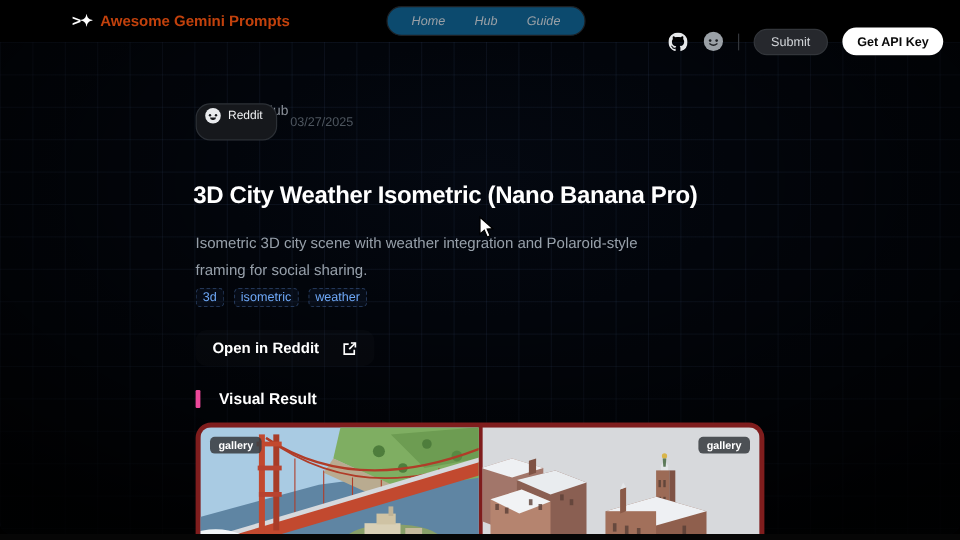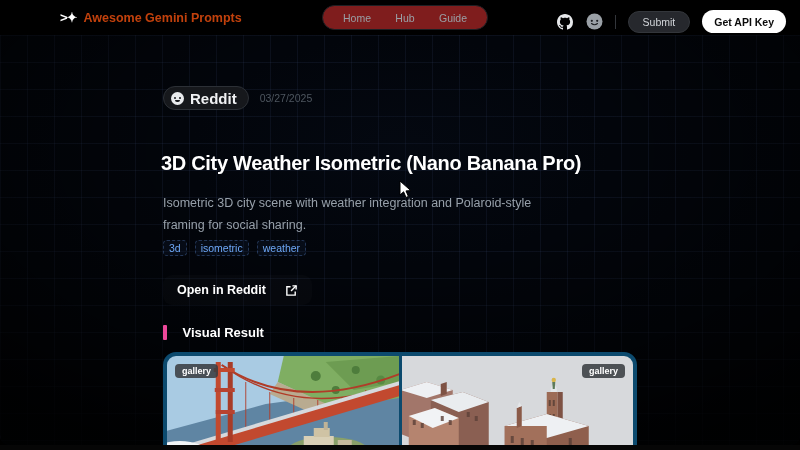--- a/index.html
+++ b/index.html
@@ -22,57 +22,57 @@
   .vignette { position:absolute; left:0; right:0; top:35px; bottom:0;
     background: radial-gradient(ellipse 75% 80% at 50% 28%, rgba(10,18,34,0.25) 0%, rgba(0,0,0,0) 35%, rgba(0,0,0,0.88) 100%); }
 
   
   .header { position:absolute; top:0; left:0; right:0; height:35px; background:#000; z-index:10;
             display:flex; align-items:center; }
   .brand { position:absolute; left:60px; top:0; height:35px; display:flex; align-items:center; gap:7px; }
   .logo-glyph { color:#fff; font-weight:700; font-size:13px; letter-spacing:-1px; }
   .brand-name { color:#c2410c; font-weight:700; font-size:12.5px; }
   .nav-pill { position:absolute; left:322px; top:5px; width:166px; height:25px;
-              background:#7f1d1d; border:1px solid #1d2024; border-radius:14px;
-              display:flex; align-items:center; justify-content:space-between; padding:0 20px; }
+              background:#0c4a6e; border:1px solid #1d2024; border-radius:14px;
+              display:flex; align-items:center; justify-content:space-between; padding:0 20px;font-style:italic; }
   .nav-item { color:#9aa0a6; font-size:10.5px; cursor:pointer; }
-  .hdr-right { position:absolute; right:14px; top:4px; height:35px; display:flex; align-items:center; gap:12px; }
+  .hdr-right { position:absolute; right:14px; top:17px; height:35px; display:flex; align-items:center; gap:12px; }
   .icon-btn { width:17px; height:17px; display:flex; align-items:center; justify-content:center; cursor:pointer; }
   .hdr-divider { width:1px; height:14px; background:#33363b; }
   .btn-submit { height:22px; padding:0 14px; border-radius:12px; background:#26282d; border:1px solid #33363b;
                 color:#d3d6da; font-size:10.5px; display:flex; align-items:center; cursor:pointer; }
   .btn-api { height:23px; padding:0 12px; border-radius:12px; background:#fff;
              color:#0a0a0a; font-size:10.5px; font-weight:700; display:flex; align-items:center; cursor:pointer; }
 
   
   .content { position:absolute; left:163px; top:35px; width:478px; z-index:5; }
   .back-link { position:absolute; left:0; top:24px; color:#8a9099; font-size:11.5px; cursor:pointer;margin-top:28px; }
   .badge-row { position:absolute; left:0; top:51px; display:flex; align-items:center; gap:11px; }
   .source-badge { display:flex; align-items:center; gap:6px; background:#16181c; border:1px solid #2c3036;
-                  border-radius:12px; padding:3px 11px 2px 7px; color:#f0f1f3; font-size:15px; font-weight:700; cursor:pointer; }
+                  border-radius:12px; padding:3px 11px 13px 7px; color:#f0f1f3; font-size:10px; font-weight:400; cursor:pointer; }
   .reddit-circ { width:13px; height:13px; border-radius:50%; background:#e9ebee; position:relative; }
   .reddit-circ::before { content:""; position:absolute; left:3px; top:5px; width:2px; height:2px; border-radius:50%; background:#16181c; box-shadow:5px 0 0 #16181c; }
   .reddit-circ::after { content:""; position:absolute; left:4px; top:8px; width:5px; height:2px; border-radius:0 0 3px 3px; background:#16181c; }
   .date { color:#4e565f; font-size:10.5px; }
   .title { position:absolute; left:-2px; top:73px; width:480px; color:#fff; font-size:20px;
            font-weight:800; line-height:1.26; letter-spacing:-0.3px;margin-top:43px; }
   .desc { position:absolute; left:0; top:158px; width:378px; color:#97a0aa; font-size:12.5px; line-height:1.75; }
   .tags { position:absolute; left:0; top:205px; display:flex; gap:8px;align-items:center; }
   .tag { color:#6ea8f7; font-size:10.5px; padding:1px 5px; border-radius:4px;
          background:rgba(45,80,140,0.10); border:1px dashed rgba(90,135,205,0.35); cursor:pointer; }
   .open-btn { position:absolute; left:0; top:240px; display:flex; align-items:center; gap:19px;
               padding:8px 14px; border-radius:9px; background:rgba(255,255,255,0.02);
               color:#fff; font-size:12.5px; font-weight:700; cursor:pointer; }
   .section-head { position:absolute; left:0; top:290px; display:flex; align-items:center; gap:16px; }
   .section-bar { width:3.5px; height:15px; background:#ec4899; border-radius:1px; }
   .section-title { color:#fff; font-size:13px; font-weight:700; }
 
   
   .gallery { position:absolute; left:163px; top:352px; width:474px; height:93px; z-index:6;
-             background:#0c4a6e; border-radius:13px 13px 0 0; padding:4px 4px 0 4px;
+             background:#7f1d1d; border-radius:13px 13px 0 0; padding:4px 4px 0 4px;
              display:flex; gap:3px; overflow:hidden; }
   .g-img { position:relative; flex:1; overflow:hidden; }
   .g-img.left  { border-radius:9px 0 0 0; }
   .g-img.right { border-radius:0 9px 0 0; }
   .g-img svg { position:absolute; left:0; top:0; width:100%; height:120px; }
   .g-badge { position:absolute; top:8px; padding:2px 7px; border-radius:4px;
              background:rgba(58,61,66,0.88); color:#fff; font-size:9px; font-weight:700; z-index:2; }
   .g-badge.tl { left:8px; } .g-badge.tr { right:8px; }
 
   .cursor { position:absolute; left:399px; top:180px; z-index:50; }

